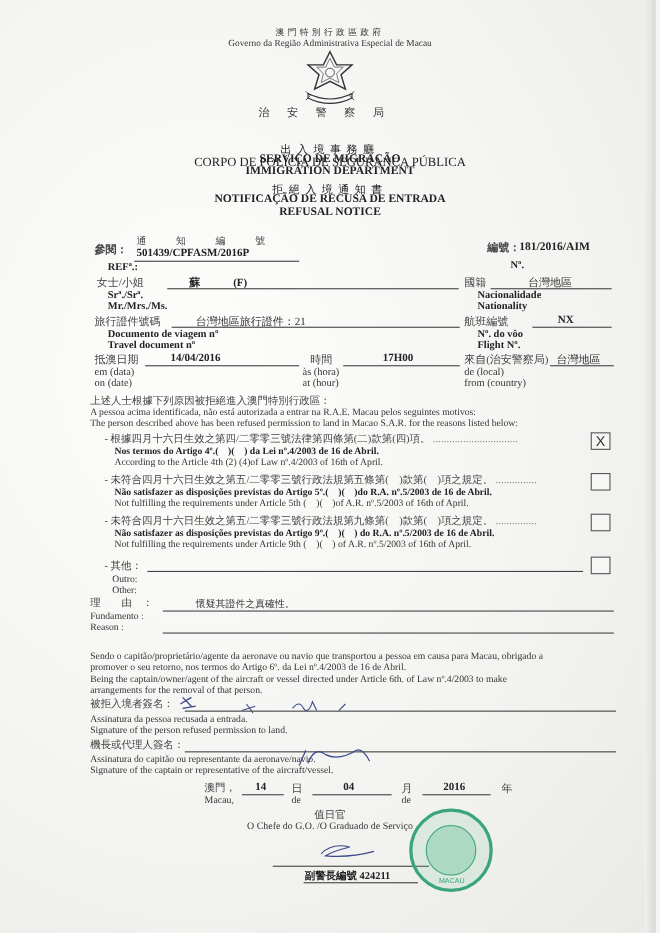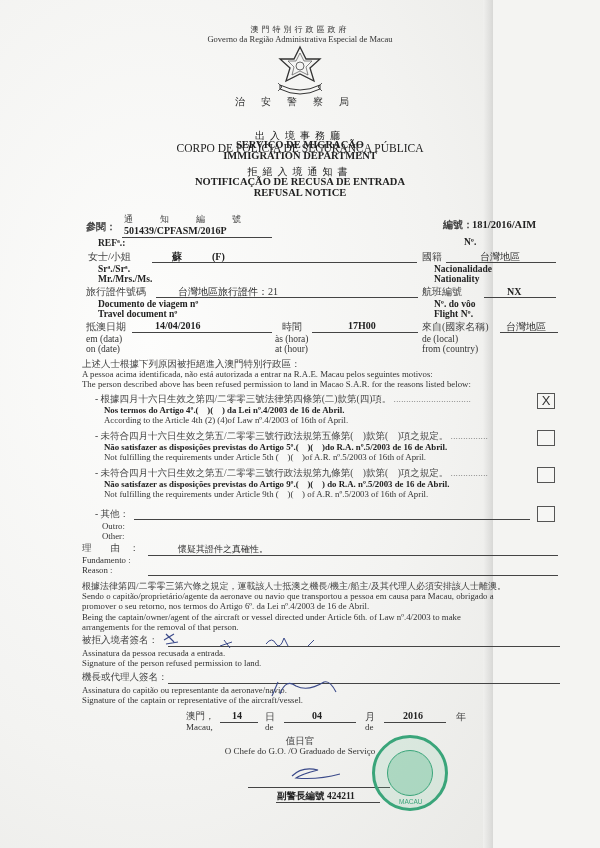--- a/index.html
+++ b/index.html
@@ -1,18 +1,18 @@
 <!DOCTYPE html>
 <html><head>
 <meta charset="utf-8">
 <style>
   * { margin:0; padding:0; box-sizing:border-box; }
   html, body { width:600px; height:848px; background:#f4f4f2; overflow:hidden; }
   body { font-family:"Liberation Serif", "DejaVu Serif", serif; color:#222; position:relative; }
-  .page { position:absolute; left:0; top:0; width:493px; height:848px;
+  .page { position:absolute; left:0; top:0; width:596px; height:848px;
           background: radial-gradient(ellipse at 30% 40%, #fdfdfc 0%, #f3f3f1 60%, #e9e9e6 100%); }
   .right-edge { position:absolute; right:0; top:0; width:10px; height:848px; background:linear-gradient(to right,#f0f0ee,#d8d8d6); }
   .abs { position:absolute; white-space:nowrap; }
   .center { left:0; width:600px; text-align:center; }
   .gov-zh { top:24px; font-size:8px; letter-spacing:3px; color:#333; }
   .gov-pt { top:34px; font-size:8.5px; color:#333; }
   .emblem { position:absolute; left:276px; top:45px; width:48px; height:52px; }
   .police-zh { top:95px; font-size:10px; letter-spacing:16px; color:#333; }
   .police-pt { top:106px; font-size:11.5px; color:#222;margin-top:36px; }
   .dept-zh { top:129px; font-size:10px; letter-spacing:5px; }
@@ -105,21 +105,21 @@
   <div class="uline" style="left:132px;top:332px;width:140px;"></div>
   <div class="abs lbl-n" style="left:86px;top:334px;">em (data)</div>
   <div class="abs lbl-n" style="left:86px;top:344px;">on (date)</div>
 
   <div class="abs zh" style="left:282px;top:320px;">時間</div>
   <div class="abs val" style="left:348px;top:320px;">17H00</div>
   <div class="uline" style="left:312px;top:332px;width:106px;"></div>
   <div class="abs lbl-n" style="left:275px;top:334px;">às (hora)</div>
   <div class="abs lbl-n" style="left:275px;top:344px;">at (hour)</div>
 
-  <div class="abs zh" style="left:422px;top:320px;">來自(國家名稱)</div>
+  <div class="abs zh" style="left:422px;top:320px;">來自(治安警察局)</div>
   <div class="abs zh" style="left:506px;top:320px;color:#333;">台灣地區</div>
   <div class="uline" style="left:500px;top:332px;width:58px;"></div>
   <div class="abs lbl-n" style="left:422px;top:334px;">de (local)</div>
   <div class="abs lbl-n" style="left:422px;top:344px;">from (country)</div>
 
   <div class="abs zh" style="left:82px;top:358px;font-size:9.5px;">上述人士根據下列原因被拒絕進入澳門特別行政區：</div>
   <div class="abs small" style="left:82px;top:369px;">A pessoa acima identificada, não está autorizada a entrar na R.A.E. Macau pelos seguintes motivos:</div>
   <div class="abs small" style="left:82px;top:379px;">The person described above has been refused permission to land in Macao S.A.R. for the reasons listed below:</div>
 
   <div class="abs zh" style="left:95px;top:393px;font-size:9.5px;">
@@ -154,21 +154,20 @@
   <div class="abs lbl-n" style="left:102px;top:531px;font-size:8.8px;">Other:</div>
   <div class="cbox" style="left:537px;top:506px;"></div>
 
   <div class="abs zh" style="left:82px;top:542px;font-size:9.5px;">理　　由　：</div>
   <div class="abs zh" style="left:178px;top:543px;font-size:9px;color:#333;">懷疑其證件之真確性。</div>
   <div class="uline" style="left:148px;top:555px;width:410px;"></div>
   <div class="abs lbl-n" style="left:82px;top:555px;font-size:8.8px;">Fundamento :</div>
   <div class="abs lbl-n" style="left:82px;top:565px;font-size:8.8px;">Reason :</div>
   <div class="uline" style="left:148px;top:575px;width:410px;"></div>
 
-  <div class="abs zh" style="left:82px;top:580px;font-size:9px;">根據法律第四/二零零三第六條之規定，運載該人士抵澳之機長/機主/船主/及其代理人必須安排該人士離澳。</div>
   <div class="abs small" style="left:82px;top:591px;">Sendo o capitão/proprietário/agente da aeronave ou navio que transportou a pessoa em causa para Macau, obrigado a</div>
   <div class="abs small" style="left:82px;top:601px;">promover o seu retorno, nos termos do Artigo 6º. da Lei nº.4/2003 de 16 de Abril.</div>
   <div class="abs small" style="left:82px;top:612px;">Being the captain/owner/agent of the aircraft or vessel directed under Article 6th. of Law nº.4/2003 to make</div>
   <div class="abs small" style="left:82px;top:622px;">arrangements for the removal of that person.</div>
 
   <div class="abs zh" style="left:82px;top:634px;font-size:9.5px;">被拒入境者簽名：</div>
   <div class="uline" style="left:168px;top:646px;width:392px;"></div>
   <div class="abs small" style="left:82px;top:648px;">Assinatura da pessoa recusada a entrada.</div>
   <div class="abs small" style="left:82px;top:658px;">Signature of the person refused permission to land.</div>
   <svg class="sig" style="left:160px;top:628px;" width="180" height="26" viewBox="0 0 180 26">

